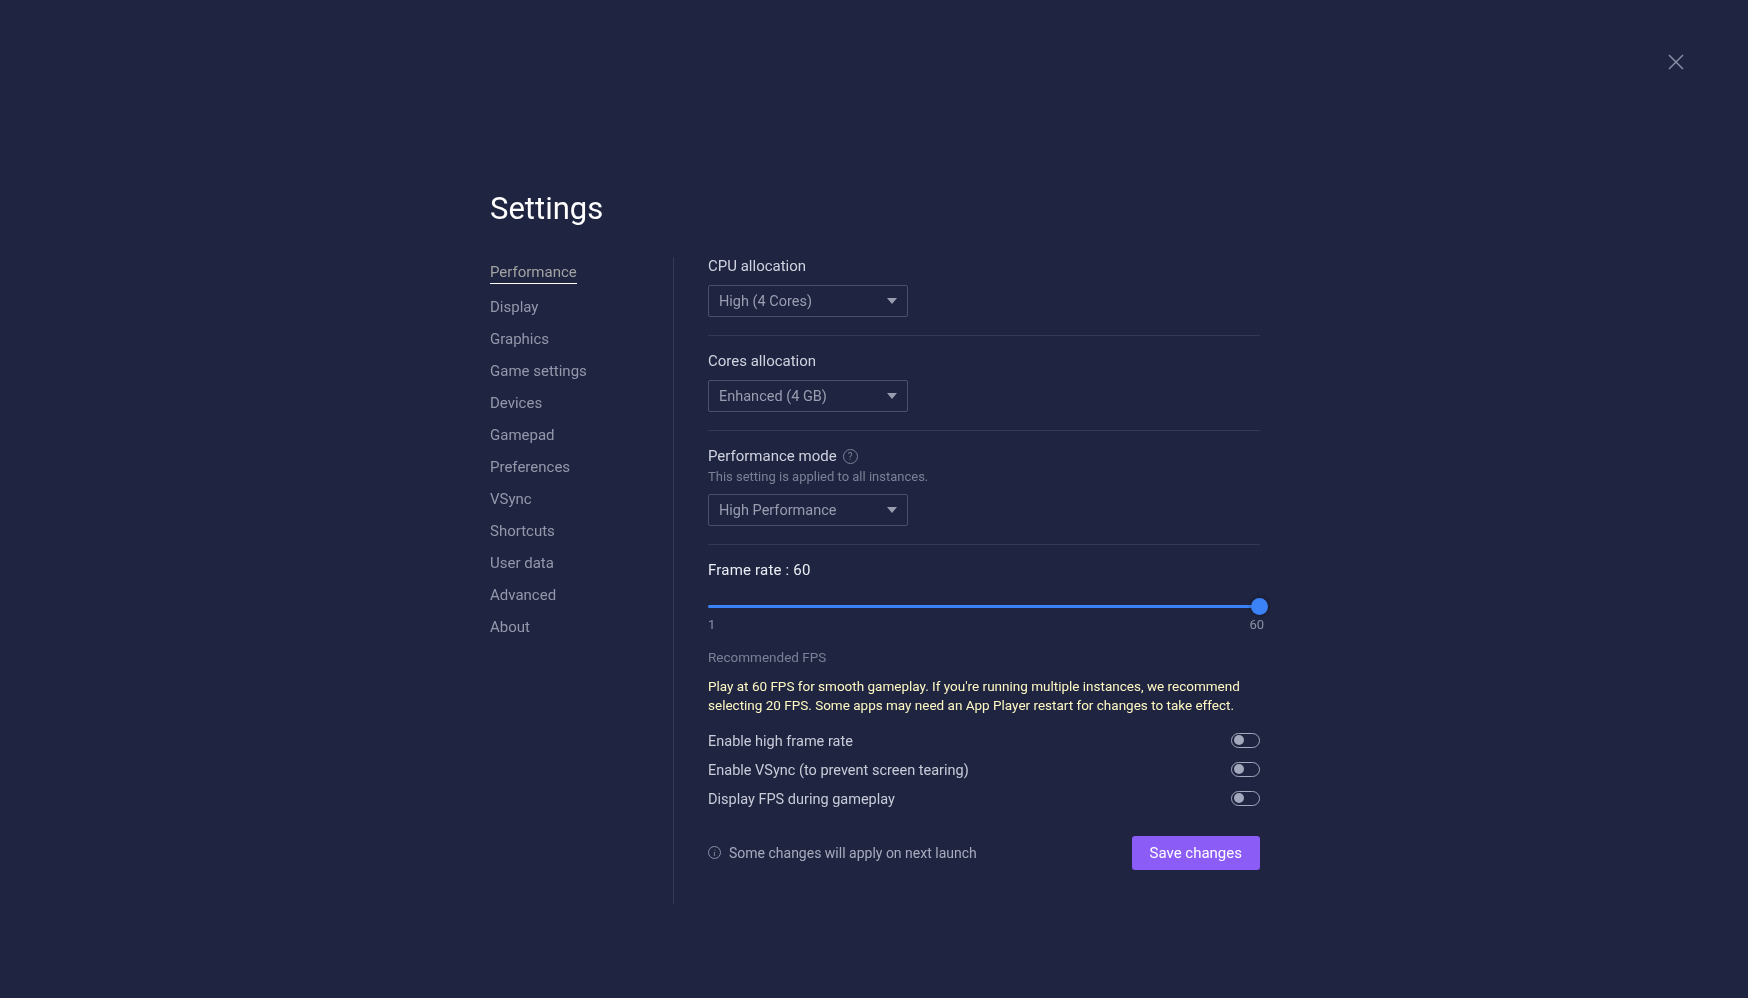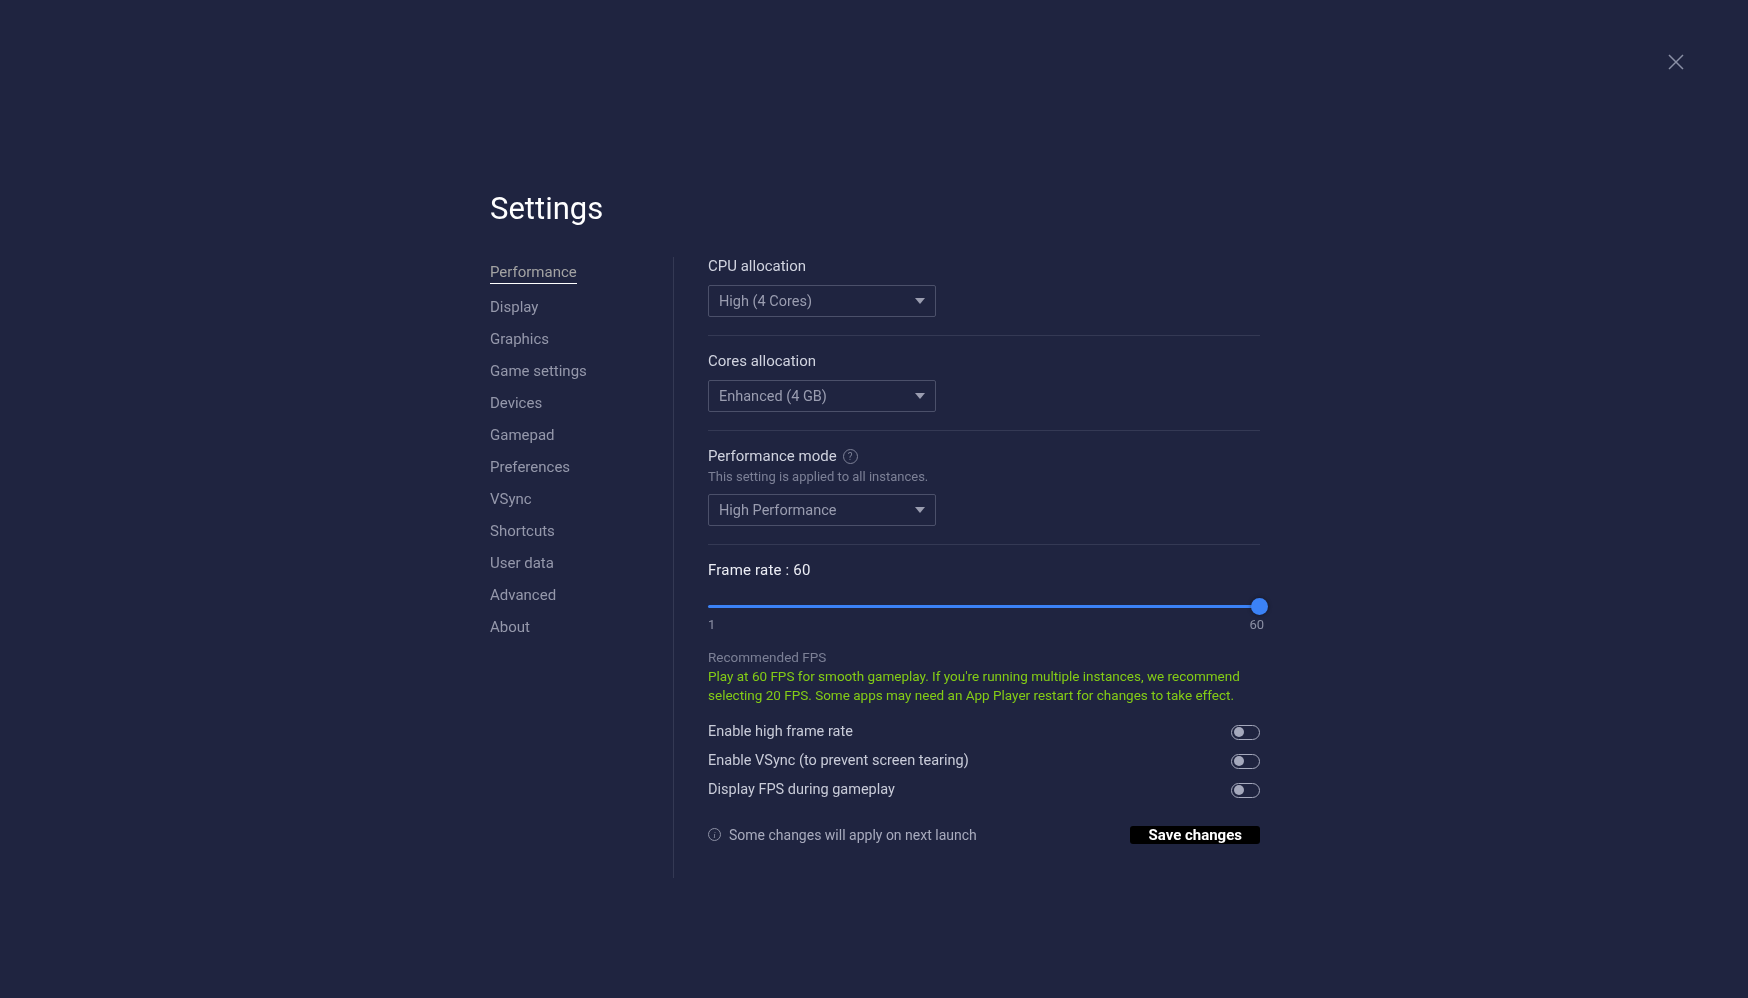--- a/index.html
+++ b/index.html
@@ -80,21 +80,21 @@
     align-items: center;
     gap: 6px;
   }
   .sublabel {
     font-size: 13px;
     color: #7c8096;
     margin-top: -6px;
     margin-bottom: 10px;
   }
   .dropdown {
-    width: 228px;
+    width: 200px;
     height: 32px;
     border: 1px solid #4b506a;
     border-radius: 2px;
     background: transparent;
     display: flex;
     align-items: center;
     justify-content: space-between;
     padding: 0 10px;
     cursor: pointer;
   }
@@ -150,28 +150,28 @@
   .slider-min { left: 0; }
   .slider-max { right: -4px; }
 
   .rec-title {
     font-size: 13.5px;
     color: #7c8096;
     margin-top: 18px;
   }
   .rec-body {
     font-size: 13.5px;
-    color: #84cc16;
+    color: #fef9c3;
     line-height: 1.4;
-    margin-top: 2px;
+    margin-top: 12px;
     margin-bottom: 12px;
   }
   .toggle-row {
     display: flex;
-    align-items: flex-end;
+    align-items: flex-start;
     justify-content: space-between;
     padding: 6px 0;
   }
   .toggle-label {
     font-size: 14.5px;
     color: #c9ccd9;
   }
   .toggle {
     width: 29px;
     height: 15px;
@@ -210,28 +210,27 @@
     border-radius: 50%;
     display: inline-flex;
     align-items: center;
     justify-content: center;
     font-size: 9px;
     color: #8c90a4;
     font-style: italic;
     font-family: serif;
   }
   .save-btn {
-    background: #000000;
+    background: #8b5cf6;
     color: #ffffff;
     font-size: 15px;
     border: none;
     border-radius: 3px;
-    padding: 0 18px;
-    cursor: pointer;
-    font-weight: bold;
+    padding: 8px 18px;
+    cursor: pointer;
   }
   .frame-label {
     font-size: 15px;
     color: #eceef5;
     margin-bottom: 18px;
     letter-spacing: .2px;
   }
 </style>
 </head>
 <body>

